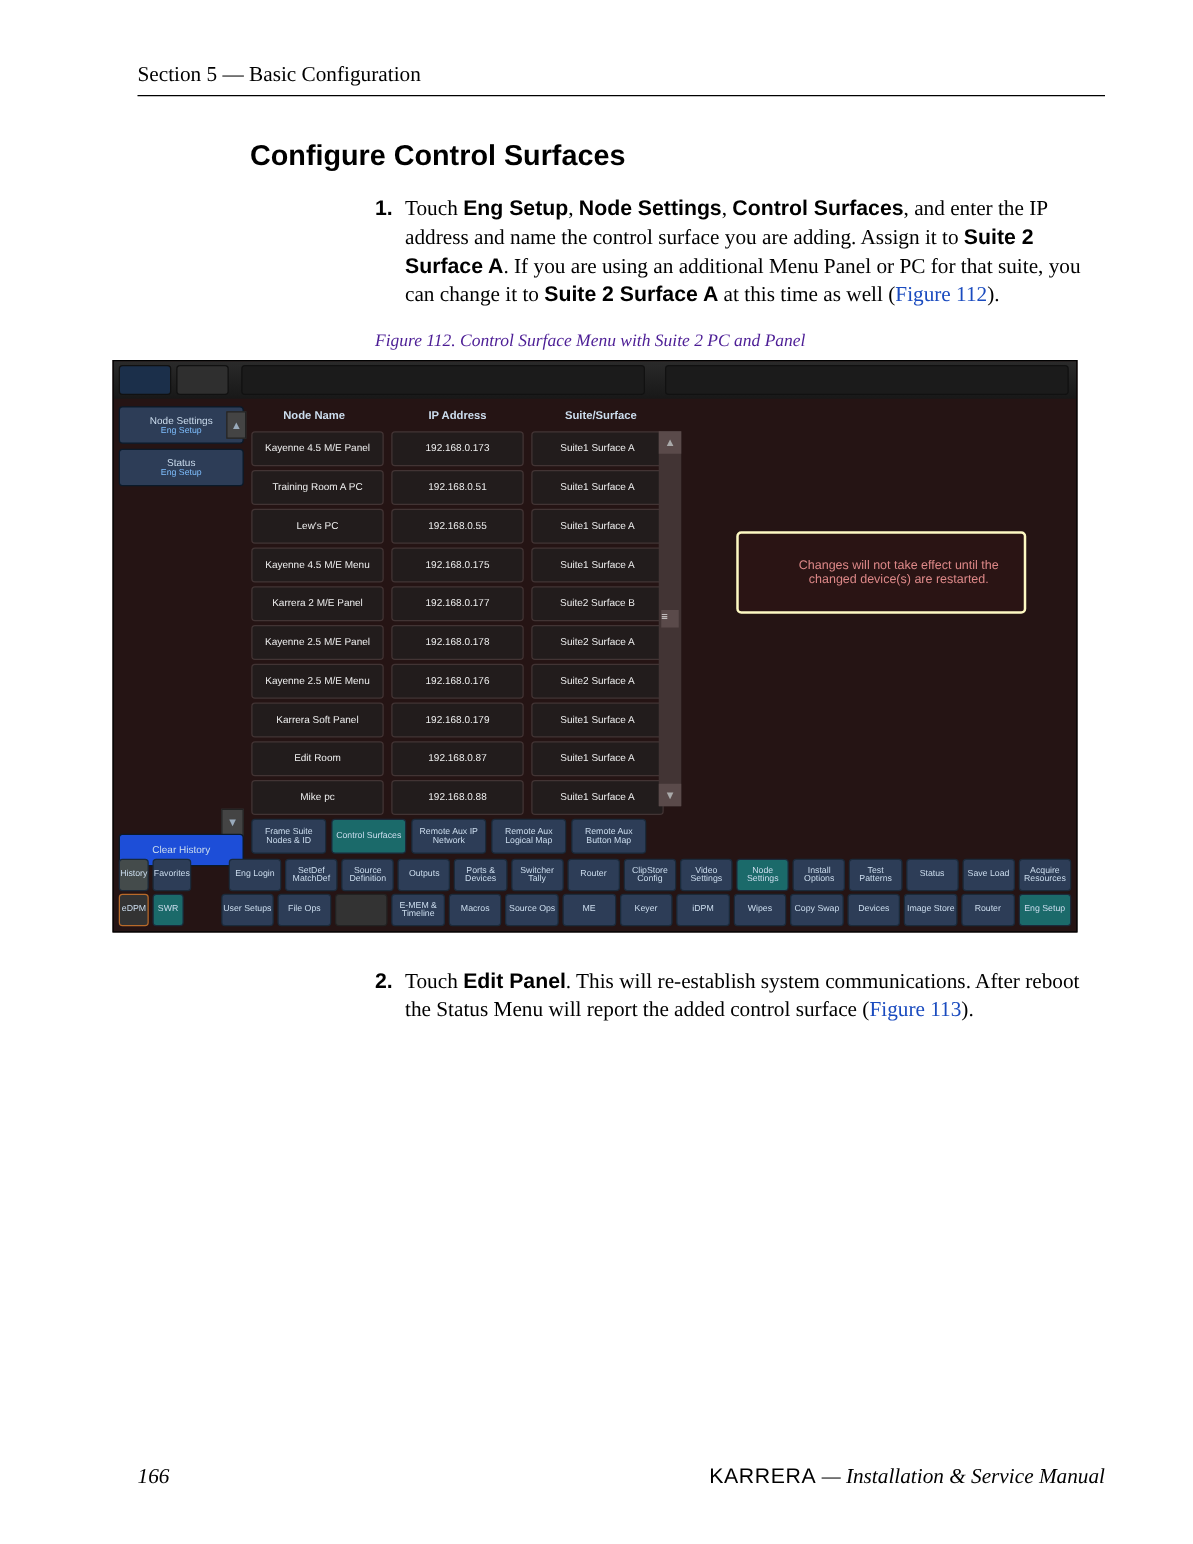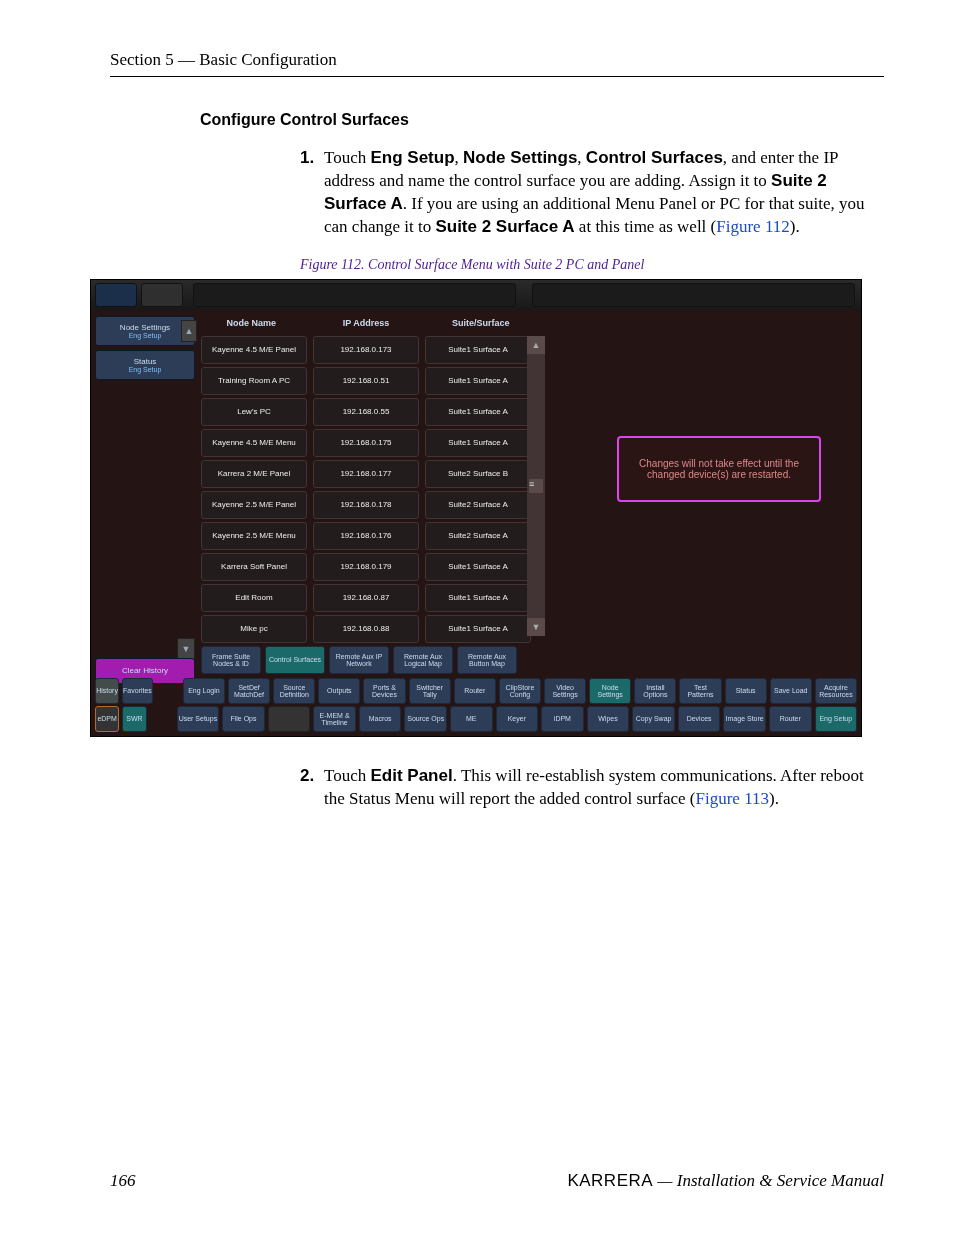--- a/index.html
+++ b/index.html
@@ -23,21 +23,21 @@
     margin-bottom: 6px;
   }
   hr.hr-top {
     border: none;
     border-top: 1px solid #000;
     margin: 0 0 34px 0;
   }
   h2.title {
     font-family: Arial, Helvetica, sans-serif;
     font-weight: bold;
-    font-size: 16px;
+    font-size: 23px;
     margin: 0 0 18px 90px;
   }
   ol.steps {
     margin: 0 0 0 190px;
     padding: 0;
     list-style: none;
   }
   ol.steps li {
     font-size: 17px;
     line-height: 1.35;
@@ -139,26 +139,27 @@
   .scrollbar {
     position: absolute;
     top: 56px; bottom: 100px; right: 316px;
     width: 18px;
     background: #423434;
     display:flex; flex-direction:column; justify-content:space-between; align-items:center;
   }
   .scroll-arrow { height:18px; width:100%; background:#5a4a4a; color:#aaa; display:flex;align-items:center;justify-content:center;}
   .notice {
     position: absolute;
-    top: 156px; right: 40px;
+    top: 136px; right: 40px;
     width: 200px; height: 62px;
     display: flex; align-items: center; justify-content: center;
     text-align: center; font-size: 10px; color: #d88;
-    border: 2px solid #d946ef; border-radius: 4px;
+    border: 2px solid #fef9c3; border-radius: 4px;
     background: rgba(50,20,20,.4);
+    padding-left: 28px;
   }
   .tabrow {
     position: absolute;
     left: 110px; bottom: 62px; display:flex; gap:4px;
   }
   .tabrow .tabbtn {
     width: 58px; height: 26px;
     background: #2d3d57; border:1px solid #1a2a3a; border-radius: 3px;
     font-size: 7px; display:flex;align-items:center;justify-content:center;text-align:center;
     color:#cde;
@@ -226,21 +227,21 @@
           <span>Node Settings</span>
           <span class="sub">Eng Setup</span>
         </div>
         <div style="position:absolute;right:-2px;top:4px;width:14px;height:20px;background:#444;border:1px solid #222;color:#9ab;display:flex;align-items:center;justify-content:center;">▲</div>
       </div>
       <div class="side-btn">
         <span>Status</span>
         <span class="sub">Eng Setup</span>
       </div>
       <div style="position:absolute;bottom:70px;right:0;width:16px;height:20px;background:#444;border:1px solid #222;color:#9ab;display:flex;align-items:center;justify-content:center;">▼</div>
-      <div class="side-btn small" style="position:absolute;bottom:42px;left:0;right:0;background:#a21caf;">Clear History</div>
+      <div class="side-btn small" style="position:absolute;bottom:42px;left:0;right:0;background:#1d4ed8;">Clear History</div>
     </div>
 
     <div class="ss-main">
       <div class="tbl-headers">
         <div class="th">Node Name</div>
         <div class="th">IP Address</div>
         <div class="th">Suite/Surface</div>
       </div>
       <div class="tbl-body">
         <div class="row">

